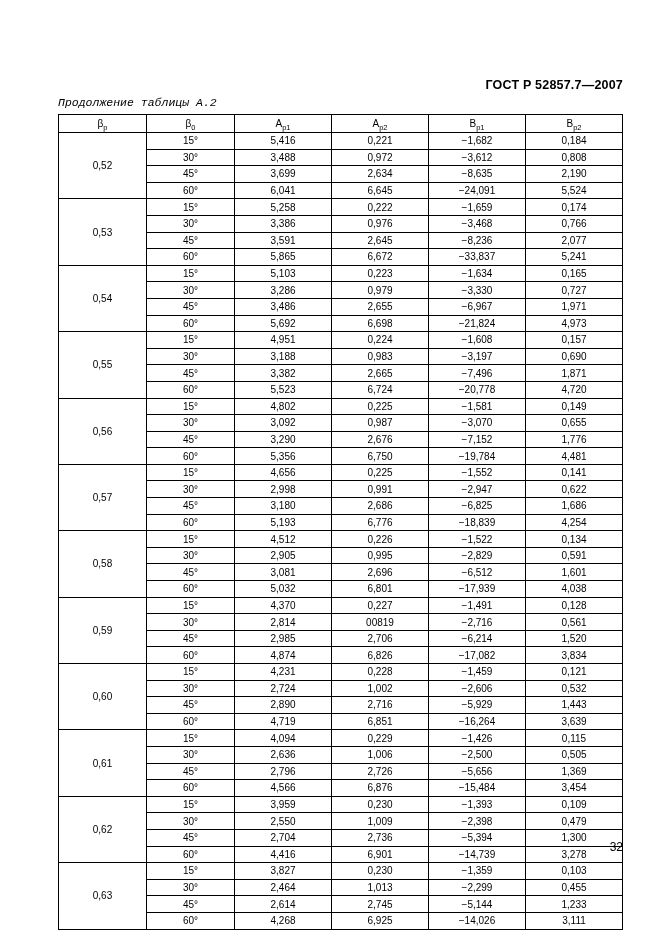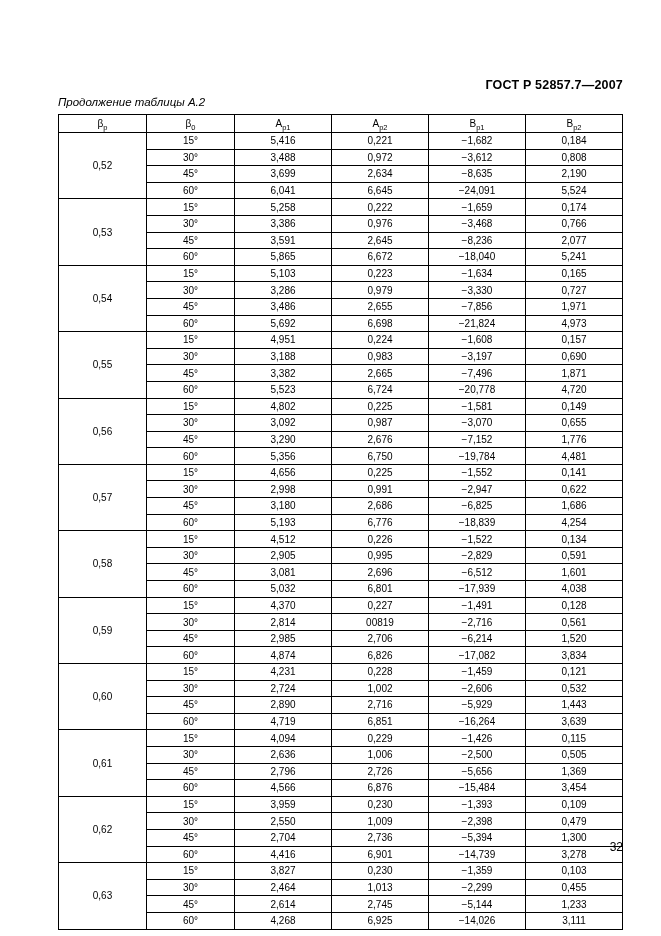--- a/index.html
+++ b/index.html
@@ -28,21 +28,21 @@
     font-family: "Liberation Sans", sans-serif;
     font-weight: bold;
     font-size: 12.5px;
     letter-spacing: 0.2px;
     white-space: nowrap;
   }
   .caption {
     position: absolute;
     left: 58px;
     top: 96px;
-    font-family: Liberation Sans, sans-serif;
+    font-family: Liberation Mono, monospace;
     font-style: italic;
     font-size: 11.5px;
   }
   table.data {
     position: absolute;
     left: 58px;
     top: 114px;
     width: 565px;
     border-collapse: collapse;
     font-family: "Liberation Sans", sans-serif;
@@ -159,21 +159,21 @@
           <td>45°</td>
           <td>3,591</td>
           <td>2,645</td>
           <td>−8,236</td>
           <td>2,077</td>
         </tr>
         <tr>
           <td>60°</td>
           <td>5,865</td>
           <td>6,672</td>
-          <td>−18,040</td>
+          <td>−33,837</td>
           <td>5,241</td>
         </tr>
         <tr>
           <td class="group" rowspan="4">0,54</td>
           <td>15°</td>
           <td>5,103</td>
           <td>0,223</td>
           <td>−1,634</td>
           <td>0,165</td>
         </tr>
@@ -181,21 +181,21 @@
           <td>30°</td>
           <td>3,286</td>
           <td>0,979</td>
           <td>−3,330</td>
           <td>0,727</td>
         </tr>
         <tr>
           <td>45°</td>
           <td>3,486</td>
           <td>2,655</td>
-          <td>−7,856</td>
+          <td>−6,967</td>
           <td>1,971</td>
         </tr>
         <tr>
           <td>60°</td>
           <td>5,692</td>
           <td>6,698</td>
           <td>−21,824</td>
           <td>4,973</td>
         </tr>
         <tr>

